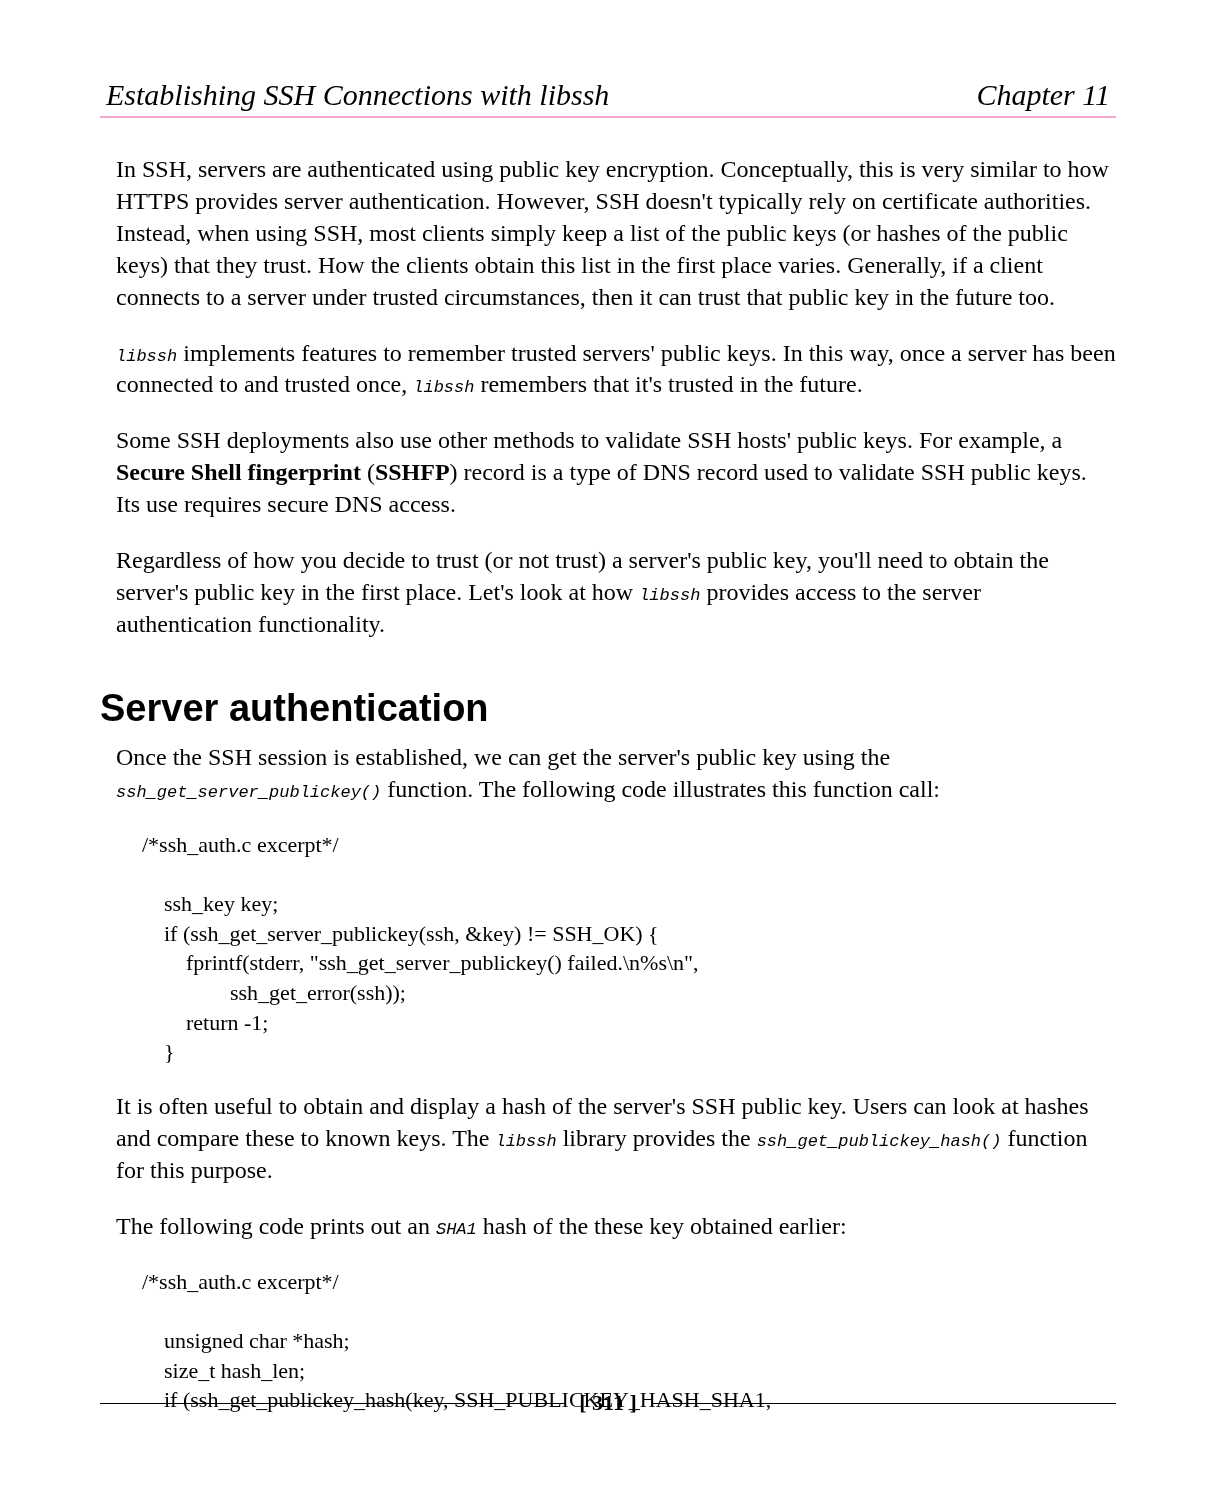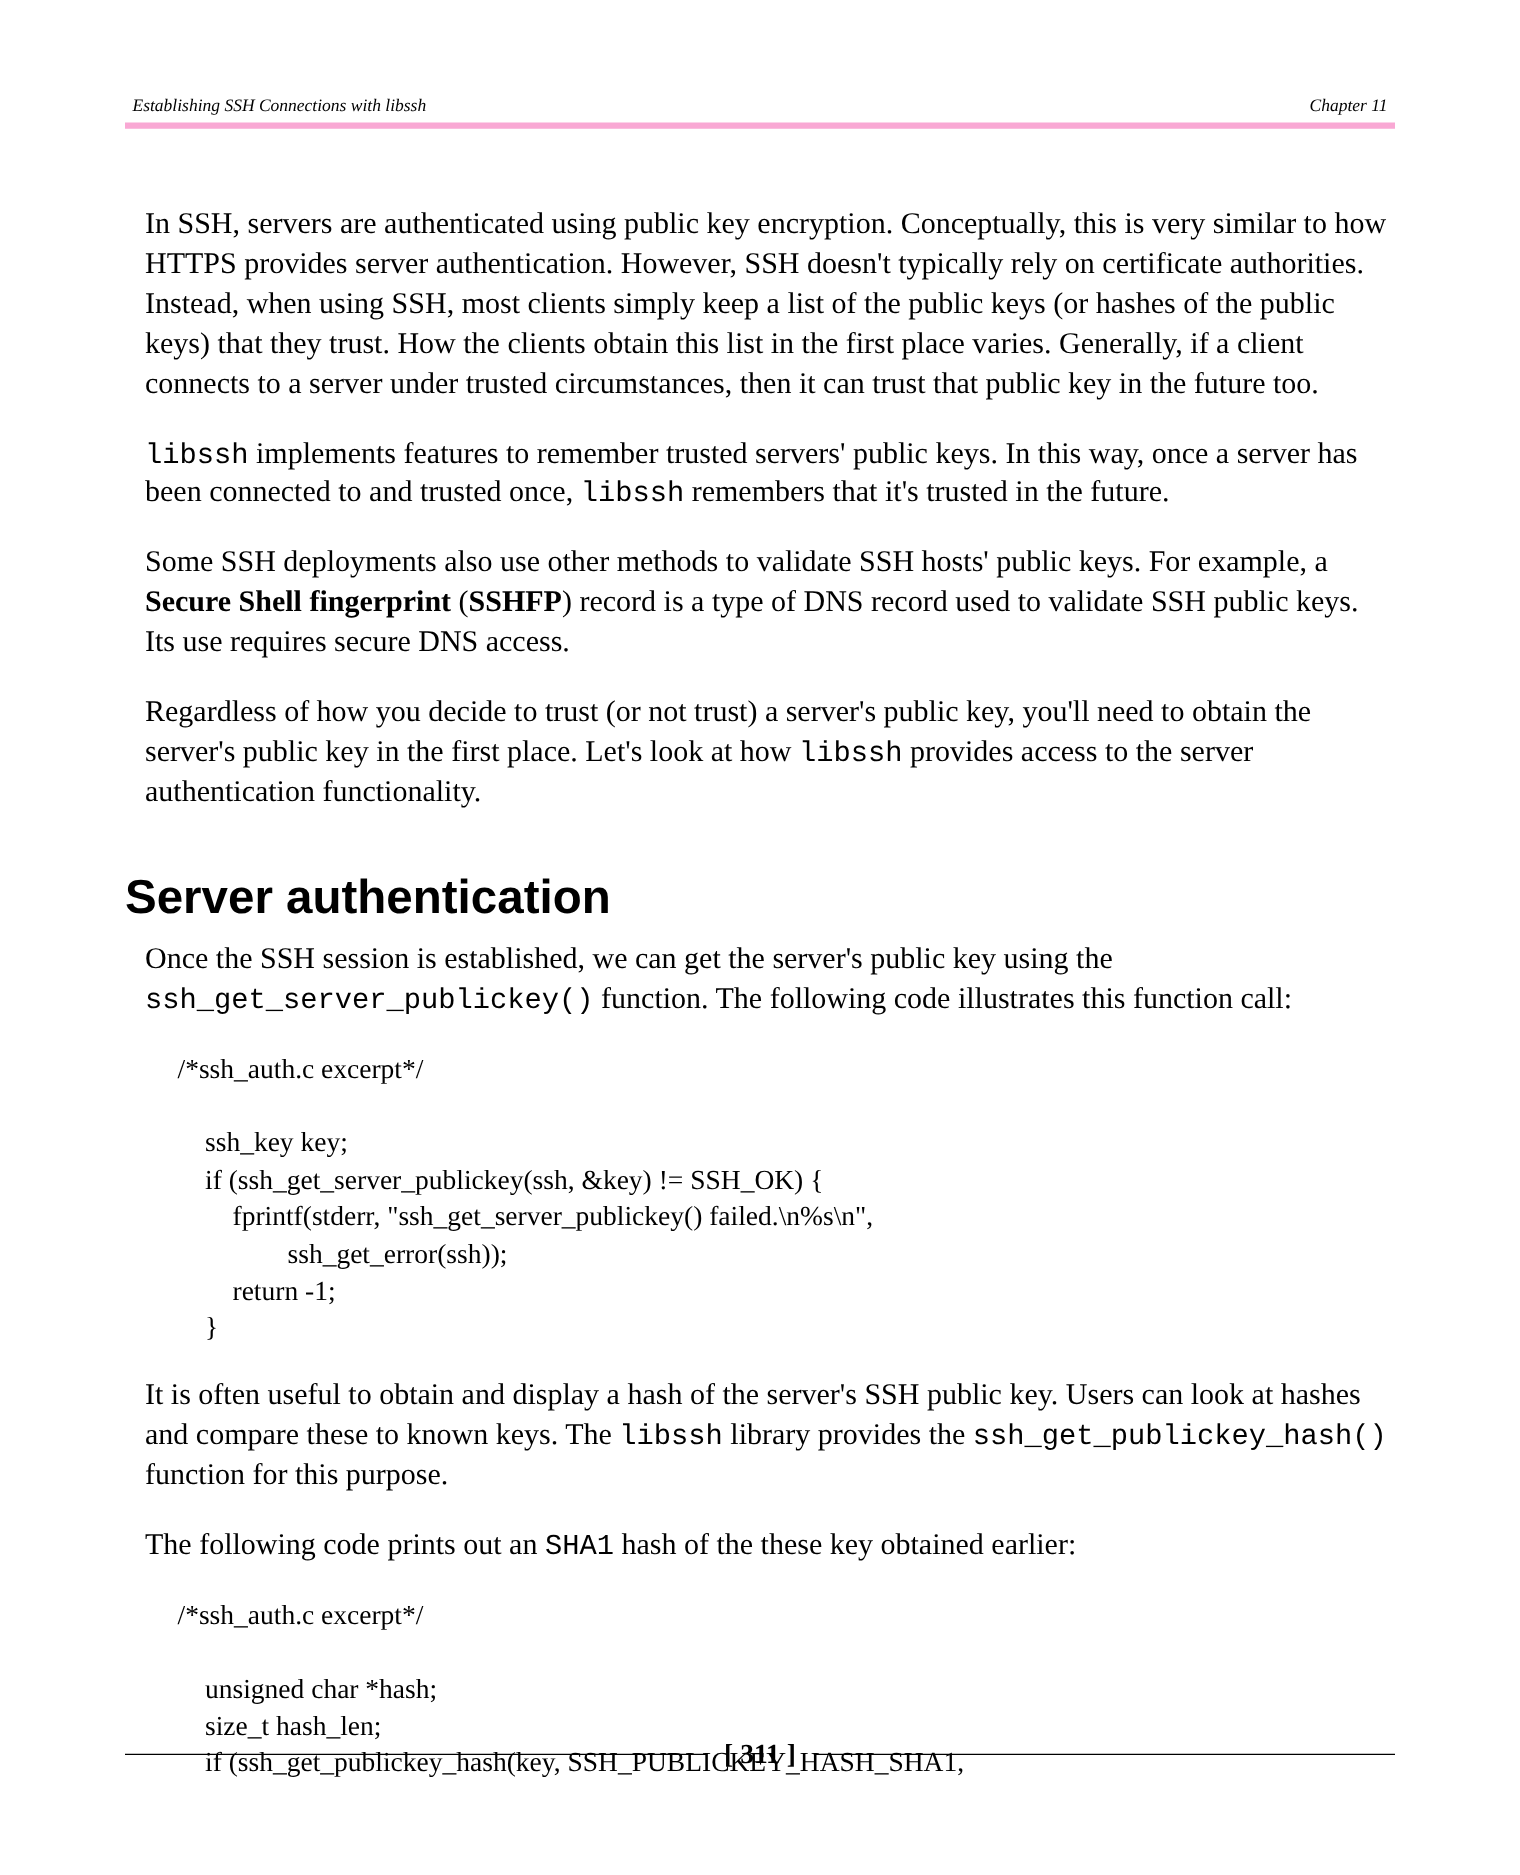--- a/index.html
+++ b/index.html
@@ -17,37 +17,38 @@
     width: 1216px;
     height: 1500px;
     padding: 78px 100px 60px 100px;
     position: relative;
   }
   .running-header {
     display: flex;
     justify-content: space-between;
     align-items: baseline;
     font-style: italic;
-    font-size: 14px;
+    font-size: 30px;
     padding: 0 6px 4px 6px;
-    border-bottom: 5px solid #f9a8d4;
-    margin-bottom: 61px;
+    border-bottom: 2px solid #f9a8d4;
+    margin-bottom: 36px;
   }
   .running-header .right {
     font-style: italic;
   }
   p.body {
     font-size: 24px;
     line-height: 1.33;
     margin: 0 0 24px 16px;
     text-align: left;
   }
   code.inline, span.mono {
     font-family: "Courier New", Courier, monospace;
-    font-size: 23px;
+    font-size: 17px;
+    font-style: italic;
   }
   h2.section {
     font-family: Arial, Helvetica, sans-serif;
     font-weight: 700;
     font-size: 38px;
     margin: 46px 0 12px 0;
   }
   pre.code {
     font-family: Liberation Serif, serif;
     font-size: 22px;

